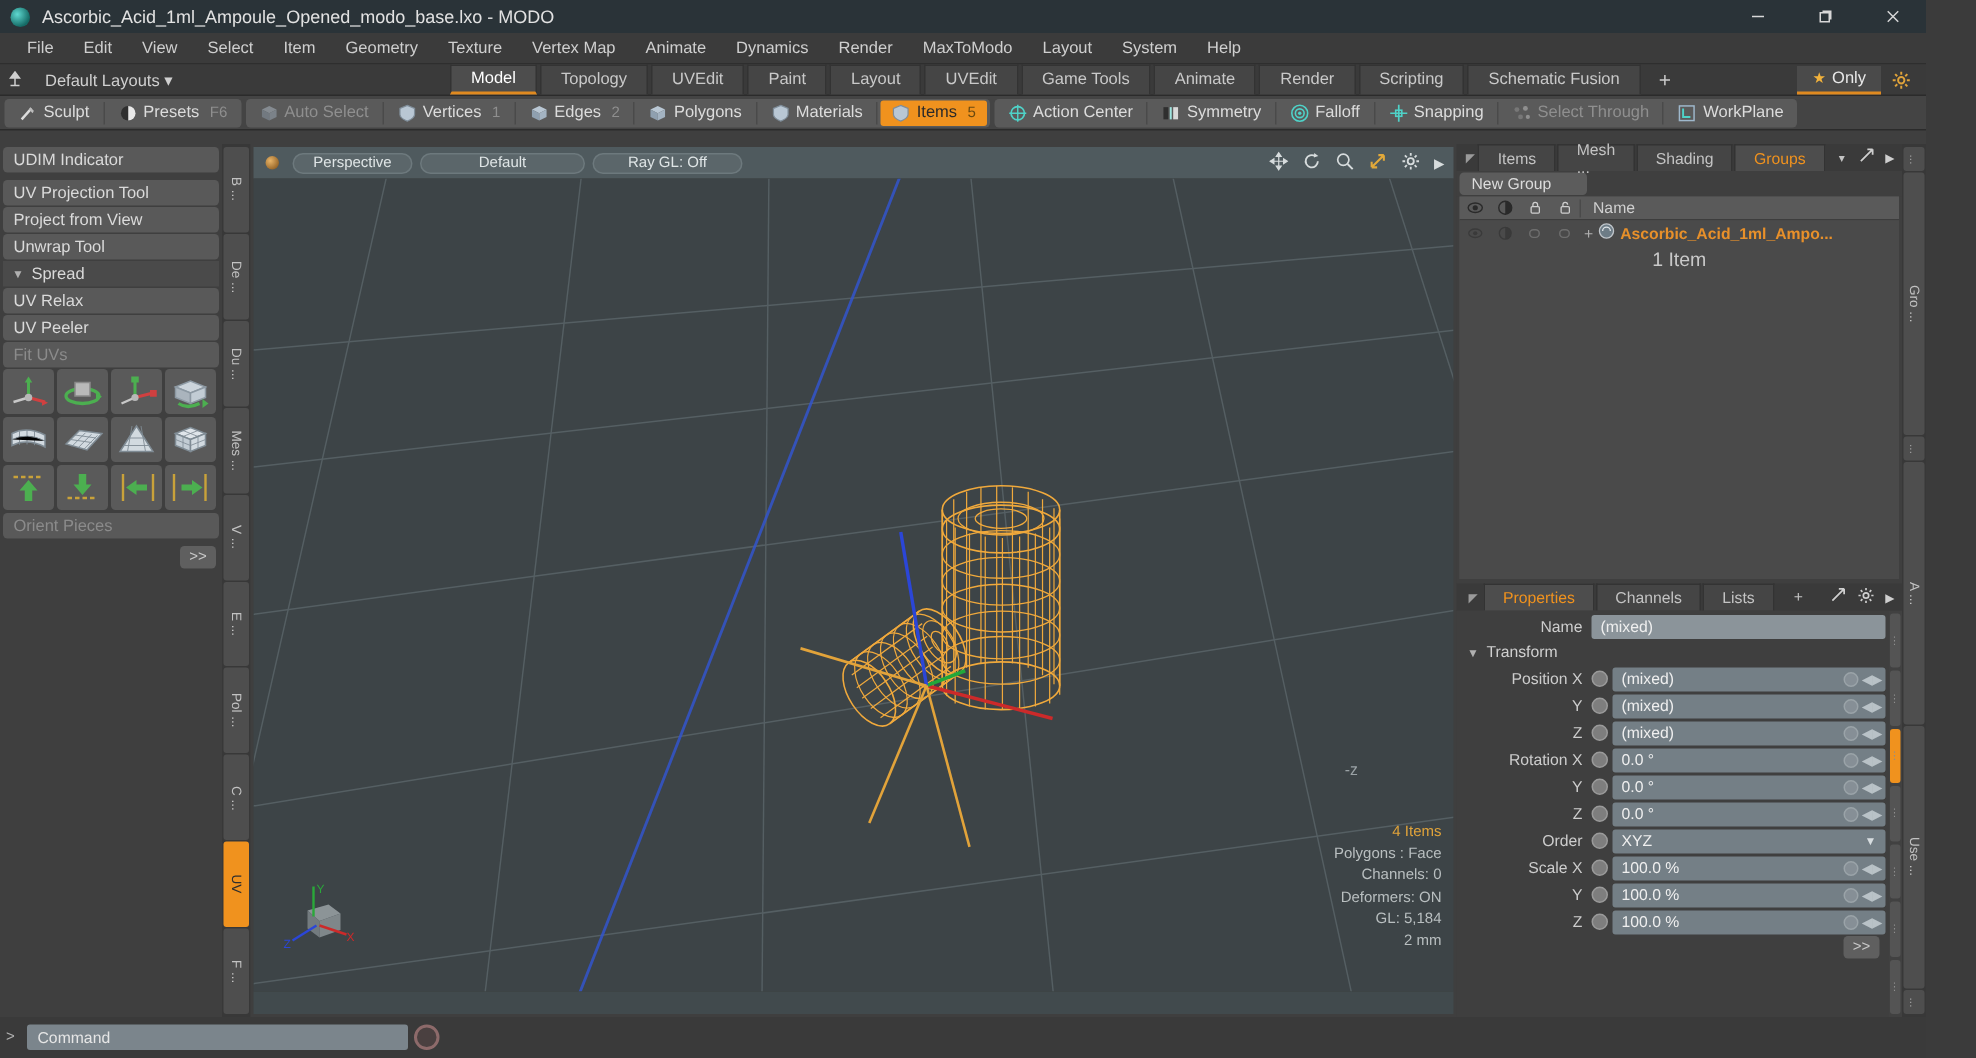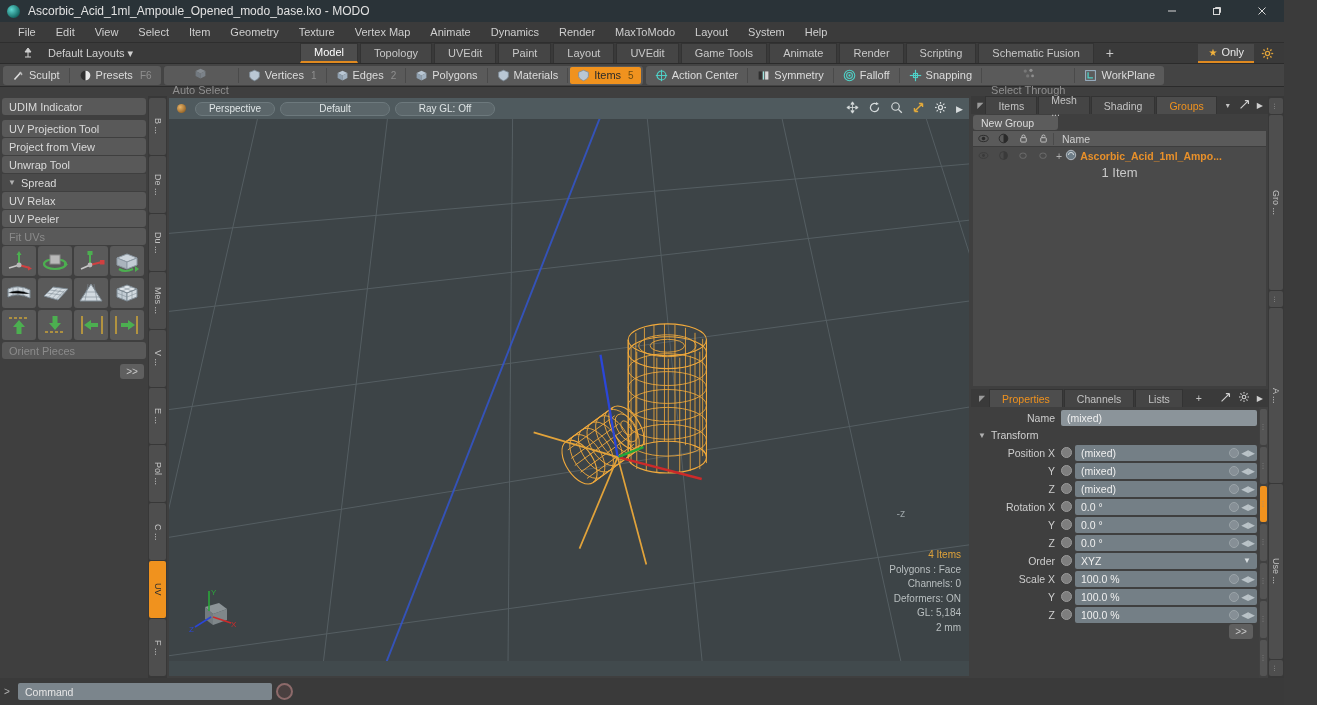--- a/index.html
+++ b/index.html
@@ -36,21 +36,21 @@
     height: 21px; background: #3b3b3b; display: flex; align-items: center;
     padding-left: 8px; border-bottom: 1px solid #2e2e2e;
   }
   .menu-item { padding: 0 10px; font-size: 11px; color: #cfcfcf; line-height: 21px; }
 
   
   .layoutbar {
     height: 21px; background: #3a3a3a; display: flex; align-items: stretch;
     border-bottom: 1px solid #2b2b2b;
   }
-  .layout-left { display: flex; align-items: center; width: 300px; padding-left: 20px; }
+  .layout-left { display: flex; align-items: center; width: 300px; padding-left: 2px; }
   .anchor-icon { width: 16px; display: flex; justify-content: center; color: #cfcfcf; }
   .default-layouts { font-size: 11px; color: #d0d0d0; margin-left: 12px; }
   .layout-tabs { display: flex; align-items: stretch; flex: 1; }
   .ltab {
     padding: 0 13px; display: flex; align-items: center; font-size: 11px;
     color: #c9c9c9; background: #454545; margin-right: 2px;
     border: 1px solid #333; border-bottom: none; line-height: 19px;
   }
   .ltab.active { background: #4d4d4d; color: #ffffff; border-bottom: 2px solid #e08a20; }
   .ltab.plus { background: transparent; border: none; font-size: 14px; padding: 0 10px; }
@@ -68,21 +68,21 @@
     padding: 0 3px; gap: 3px; border-bottom: 1px solid #2b2b2b;
   }
   .tgroup {
     display: flex; align-items: center; height: 19px;
     background: #5a5a5a; border-radius: 3px; padding: 0 2px;
   }
   .tbtn {
     display: flex; align-items: center; gap: 4px; height: 17px;
     padding: 0 7px; font-size: 11px; color: #dcdcdc; border-radius: 2px;
   }
-  .tbtn.dim { color: #8f8f8f; flex-direction: column; }
+  .tbtn.dim { color: #8f8f8f; }
   .tbtn.active { background: #f0921e; color: #2a2a2a; }
   .tbtn .num { color: #8f8f8f; font-size: 10px; margin-left: 3px; }
   .tbtn.active .num { color: #6b4a10; }
   .sep { width: 1px; height: 15px; background: #4a4a4a; margin: 0 2px; }
   .ico { width: 13px; height: 13px; flex: none; display: block; }
 
   
   .body { position: absolute; top: 96px; left: 0; right: 0; bottom: 27px; display: flex; }
 
   

